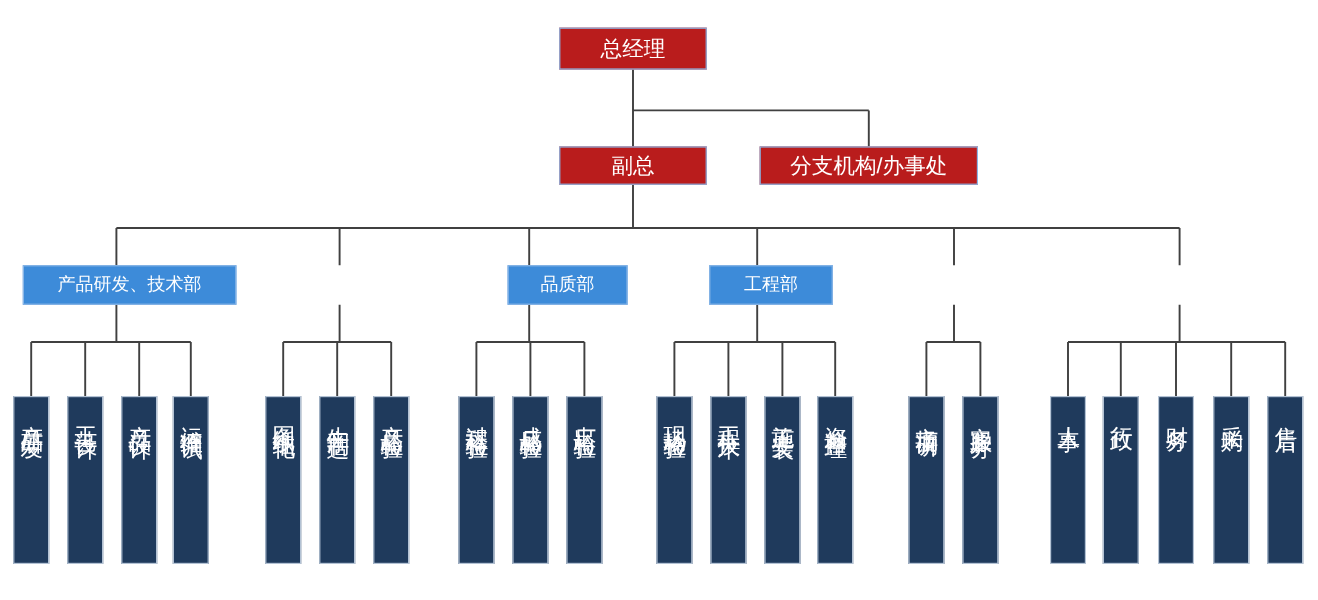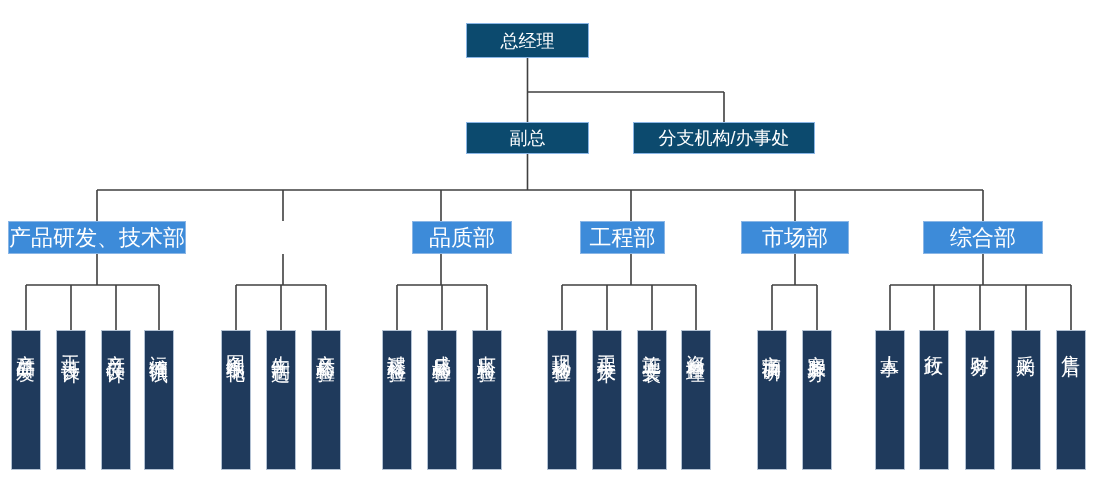--- a/index.html
+++ b/index.html
@@ -31,28 +31,29 @@
     position: absolute;
     box-sizing: border-box;
     display: flex;
     align-items: center;
     justify-content: center;
     color: #ffffff;
     text-align: center;
     white-space: nowrap;
   }
   .box-blue {
-    background: #0c4a6e;
+    background: #b91c1c;
     border: 1px solid #8ab6e6;
     font-size: 18px;
   }
   .box-dept {
     background: #3d8bd9;
     border: 1px solid #8ab6e6;
-    font-size: 22px;
+    font-size: 15px;
+    margin-left: 11px;
   }
   .box-col {
     background: #1f3a5c;
     border: 1px solid #b3c2d4;
     width: 30px;
     height: 140px;
     top: 330px;
     align-items: flex-start;
     font-size: 19px;
   }
@@ -83,23 +84,21 @@
     <path d="M983 254 V285 M890 285 H1071 M890 285 V330 M934 285 V330 M980 285 V330 M1026 285 V330 M1071 285 V330"></path>
   </svg>
 
   <div class="node box-blue" style="left:466px; top:23px; width:123px; height:35px;">总经理</div>
 
   <div class="node box-blue" style="left:633px; top:122px; width:182px; height:32px;">分支机构/办事处</div>
   <div class="node box-blue" style="left:466px; top:122px; width:123px; height:32px;">副总</div>
 
   <div class="node box-dept" style="left:8px; top:221px; width:178px; height:33px;">产品研发、技术部</div>
   <div class="node box-dept" style="left:412px; top:221px; width:100px; height:33px;">品质部</div>
-  <div class="node box-dept" style="left:580px; top:221px; width:85px; height:33px;">工程部</div>
-  <div class="node box-dept" style="left:741px; top:221px; width:108px; height:33px;">市场部</div>
-  <div class="node box-dept" style="left:923px; top:221px; width:120px; height:33px;">综合部</div>
+  <div class="node box-dept" style="left:580px; top:221px; width:103px; height:33px;">工程部</div>
 
   <div class="node box-col" style="left:11px;">
       <span>产品研发</span>
     </div>
   <div class="node box-col" style="left:56px;">
       <span>工艺设计</span>
     </div>
   <div class="node box-col" style="left:101px;">
       <span>产品设计</span>
     </div>

